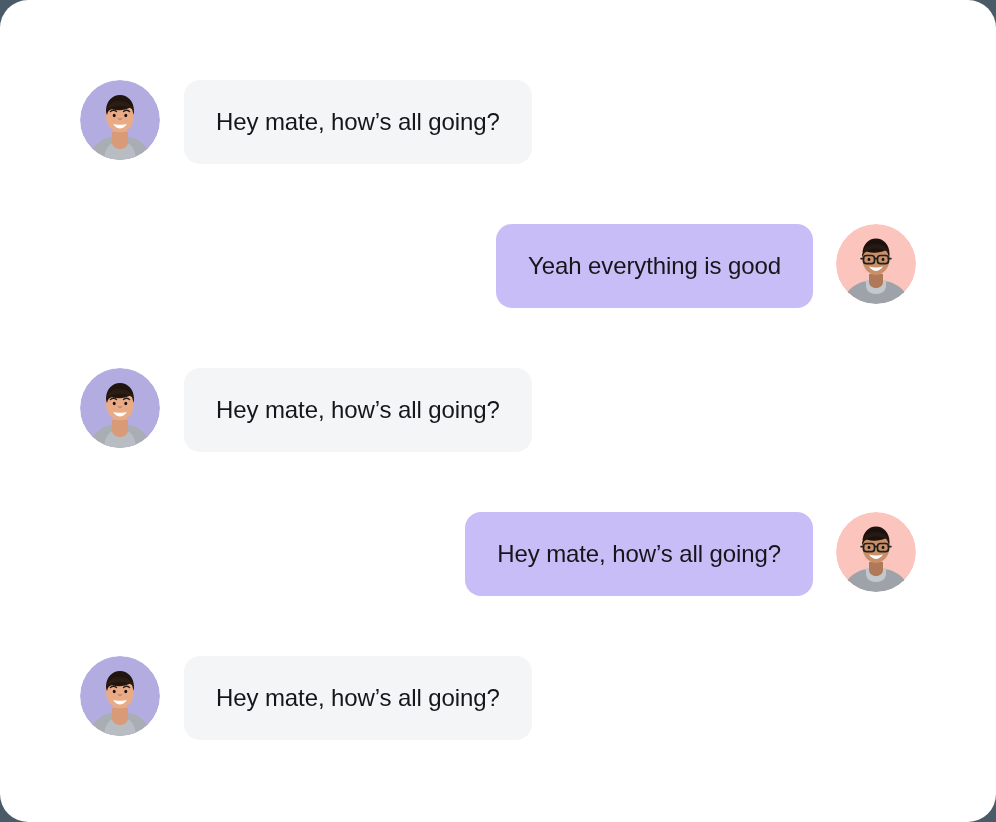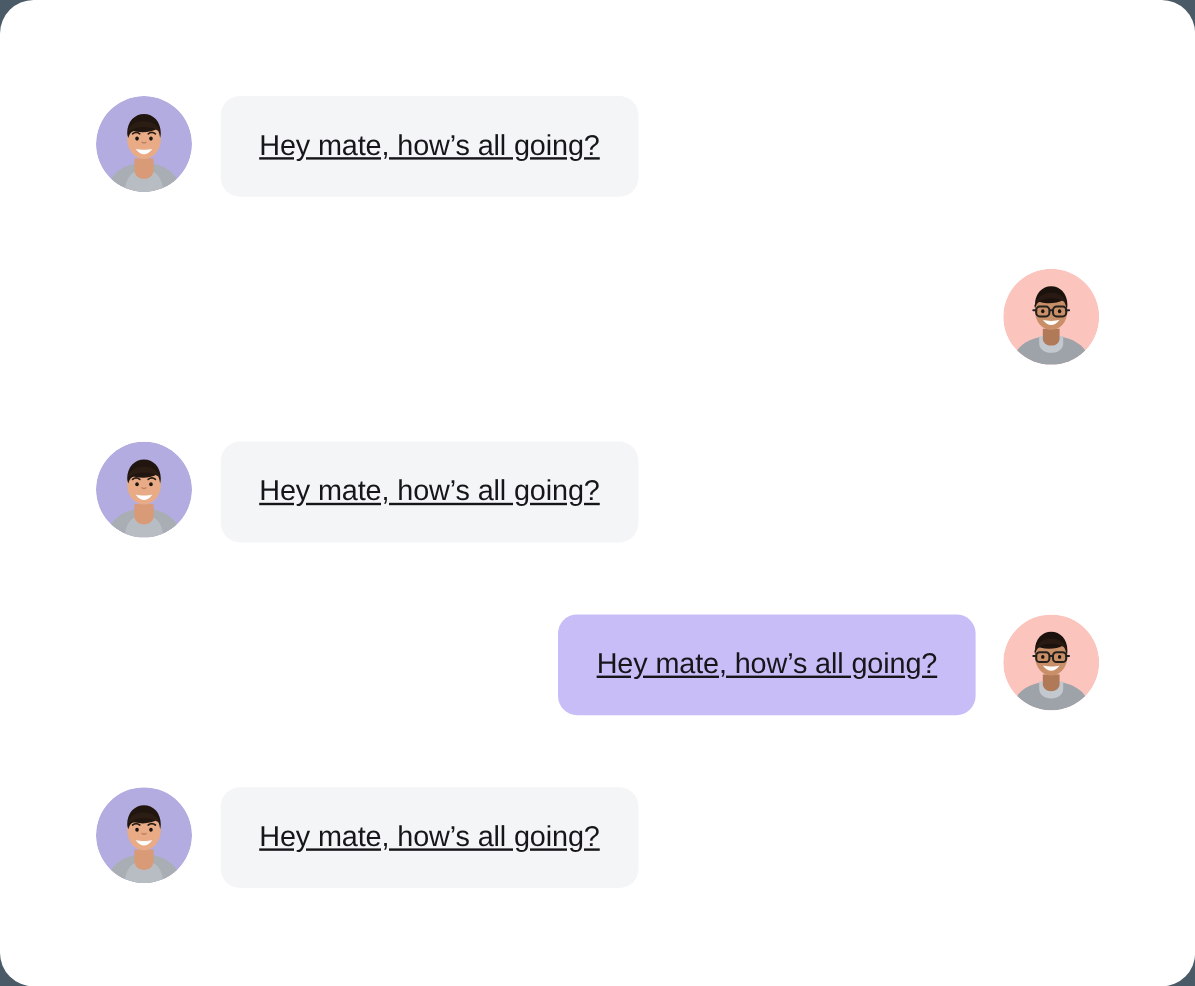--- a/index.html
+++ b/index.html
@@ -69,21 +69,20 @@
     border-radius: 16px;
     box-sizing: border-box;
     max-width: 640px;
   }
   .bubble-text {
     font-size: 24px;
     line-height: 30px;
     letter-spacing: -0.1px;
     color: #16161a;
     white-space: nowrap;
-    text-decoration: underline;
   }
   .bubble.incoming-bubble {
     background: #f4f5f7;
     margin-left: 24px;
   }
   .bubble.outgoing-bubble {
     background: #c9bdf7;
     margin-right: 23px;
   }
 </style>
@@ -117,20 +116,23 @@
             <path d="M38.4 38.5c.9.8 2.3.8 3.2 0" stroke="#c07f5d" stroke-width="1.1" fill="none" stroke-linecap="round"></path>
           </g>
         </svg>
       </div>
       <div class="bubble incoming-bubble">
         <span class="bubble-text">Hey mate, how’s all going?</span>
       </div>
     </div>
 
     <div class="message-row outgoing">
+      <div class="bubble outgoing-bubble">
+        <span class="bubble-text">Yeah everything is good</span>
+      </div>
       <div class="avatar">
         <svg viewBox="0 0 80 80" xmlns="http://www.w3.org/2000/svg" aria-hidden="true">
           <defs>
             <clipPath id="c2">
                 <circle cx="40" cy="40" r="40"></circle>
               </clipPath>
           </defs>
           <g clip-path="url(#c2)">
             <rect width="80" height="80" fill="#fbc4bd"></rect>
             <path d="M8 80c0-15 14-24 32-24s32 9 32 24z" fill="#9ea3a9"></path>

